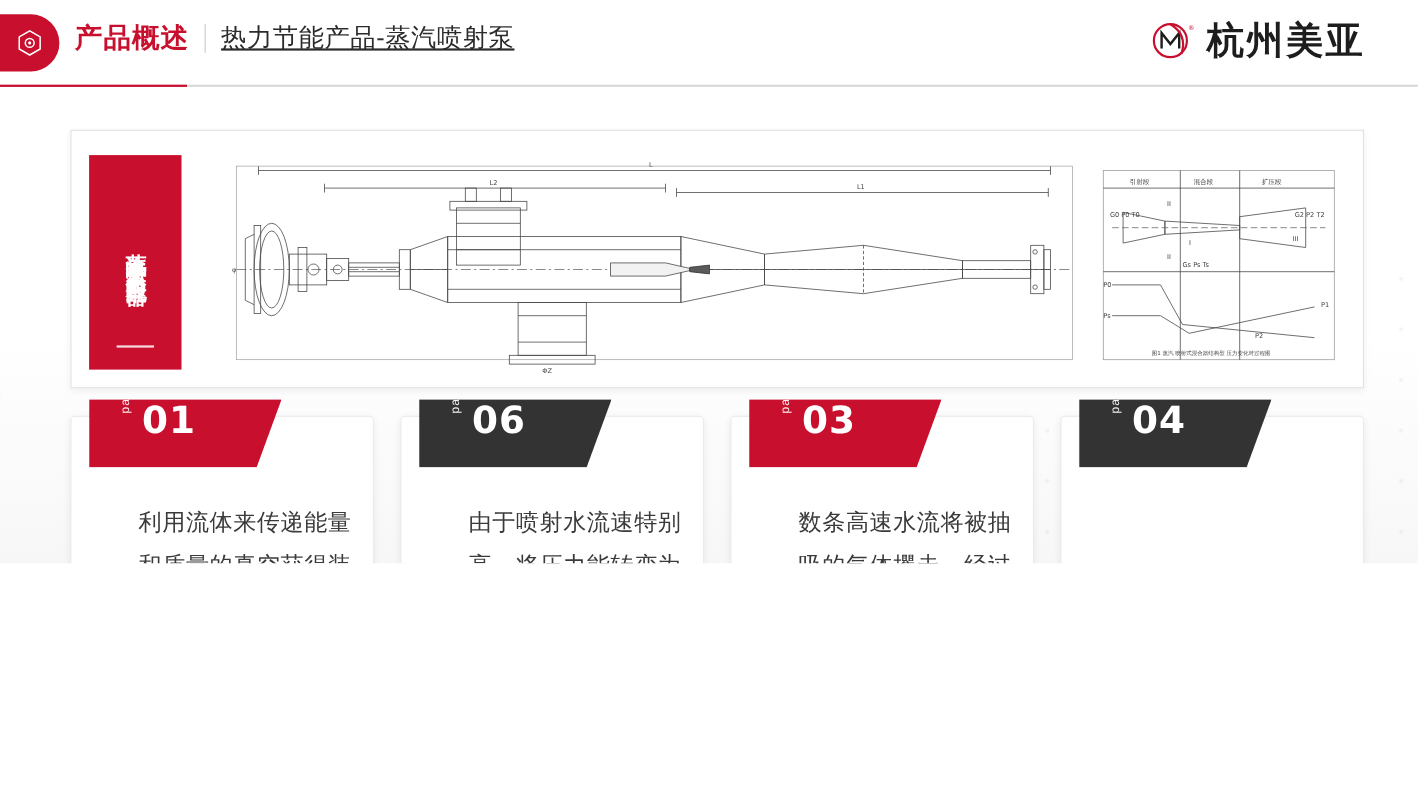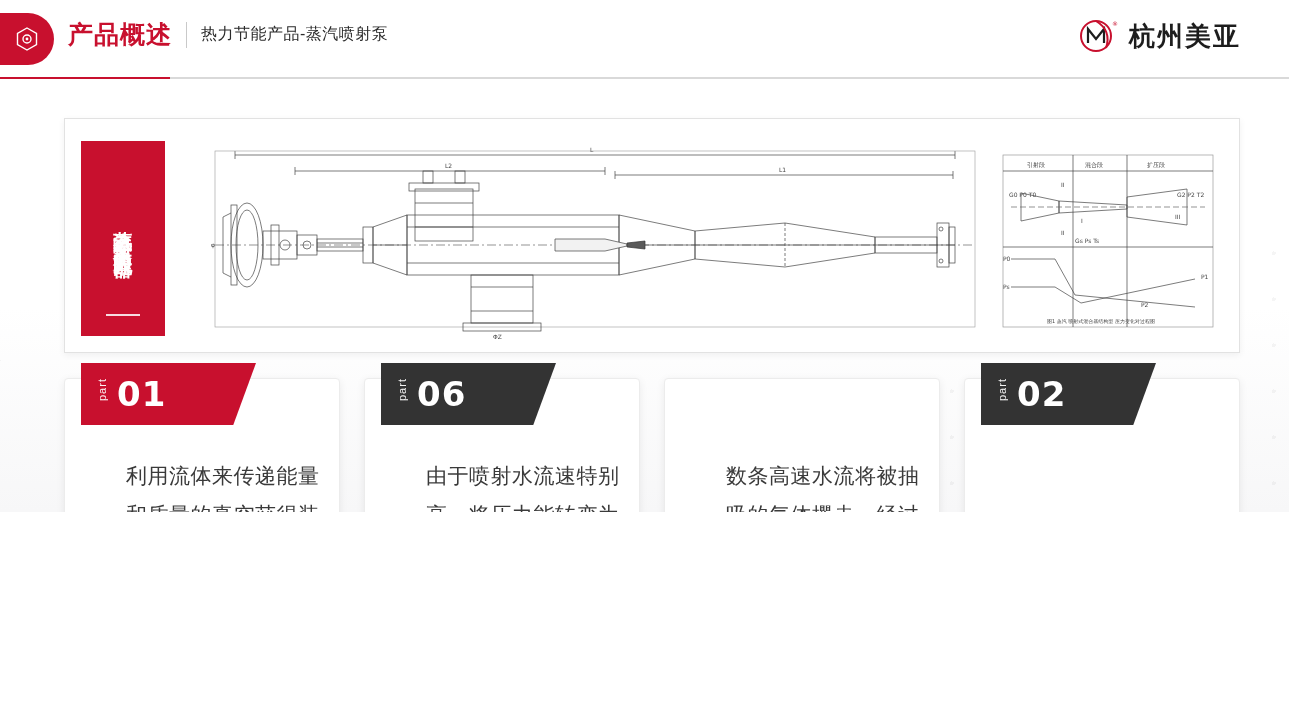--- a/index.html
+++ b/index.html
@@ -76,38 +76,39 @@
     font-weight: bold;
     letter-spacing: 1px;
   }
   .title-sep {
     width: 1px;
     height: 26px;
     background: #c9c9c9;
   }
   .title-sub {
     color: #2b2b2b;
-    font-size: 16px;
+    font-size: 23px;
     letter-spacing: 0.5px;
+    text-decoration: underline;
   }
   .brand {
     position: absolute;
     right: 48px;
     top: 14px;
     display: flex;
     align-items: center;
     gap: 9px;
   }
   .brand-mark {
     width: 44px;
     height: 44px;
     position: relative;
   }
   .brand-name {
-    font-size: 26px;
+    font-size: 34px;
     color: #1d1d1d;
     font-weight: bold;
     letter-spacing: 2px;
   }
   .header-rule {
     position: absolute;
     left: 0;
     top: 77px;
     width: 1289px;
     height: 2px;
@@ -197,23 +198,23 @@
   }
   .card-tag {
     position: absolute;
     left: 16px;
     top: -16px;
     width: 175px;
     height: 62px;
     color: #ffffff;
     box-sizing: border-box;
     display: flex;
-    align-items: center;
+    align-items: flex-start;
     clip-path: polygon(0 0, 100% 0, 87% 100%, 0 100%);
-    padding-left: 14px;
+    padding-left: 26px;
   }
   .tag-red  { background: #c8102e; }
   .tag-dark { background: #333333; }
   .tag-part {
     font-size: 11px;
     letter-spacing: 1px;
     transform: rotate(-90deg);
     white-space: nowrap;
     width: 14px;
     text-align: center;
@@ -408,24 +409,28 @@
 
     <div class="card">
       <div class="card-tag tag-dark">
         <span class="tag-part">part</span>
         <span class="tag-num">06</span>
       </div>
       <div class="card-body">由于喷射水流速特别高，将压力能转变为速度能，使吸气区压力降低产生真空</div>
     </div>
 
     <div class="card">
+      <div class="card-tag tag-red">
+        <span class="tag-part">part</span>
+        <span class="tag-num">03</span>
+      </div>
       <div class="card-body">数条高速水流将被抽吸的气体攫走，经过文氏管收缩段与喉径充分混合压缩，进行分子扩散能量交换，速度均衡</div>
     </div>
 
     <div class="card">
       <div class="card-tag tag-dark">
         <span class="tag-part">part</span>
-        <span class="tag-num">02</span>
+        <span class="tag-num">04</span>
       </div>
     </div>
 
   </div>
 </div>
 
 </body></html>

